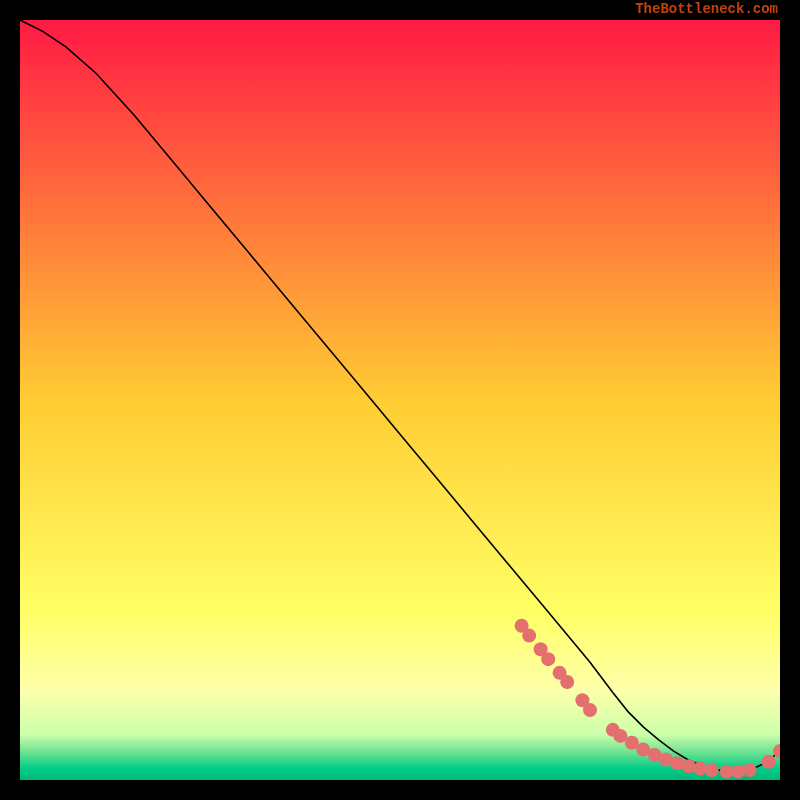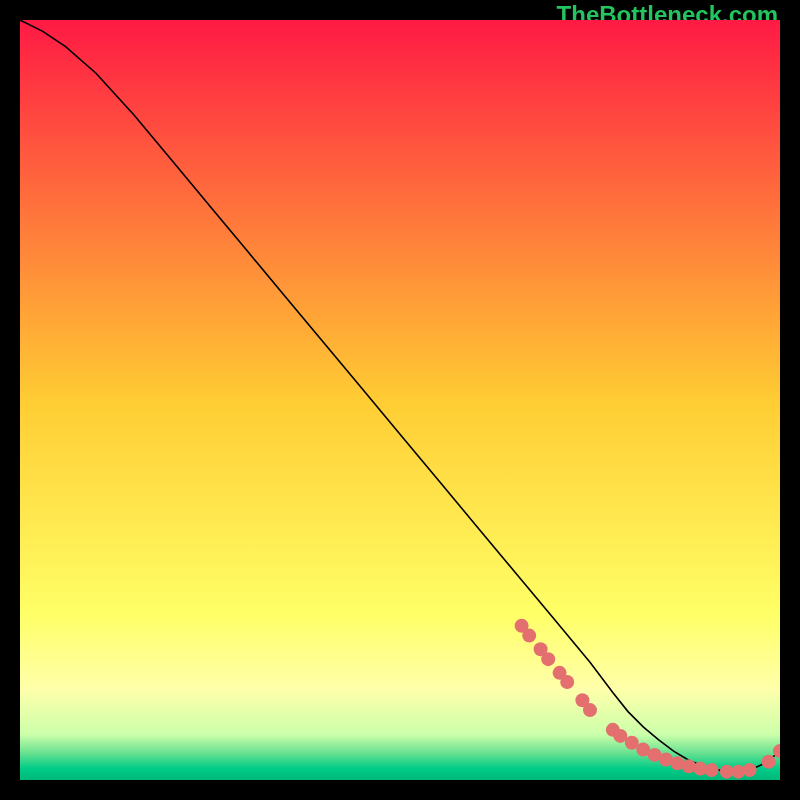--- a/index.html
+++ b/index.html
@@ -1,18 +1,18 @@
 <!DOCTYPE html>
 <html><head>
 <meta charset="utf-8">
 <style>
 html,body{margin:0;padding:0;width:800px;height:800px;background:#000;overflow:hidden}
 .wrap{position:relative;width:800px;height:800px}
 .plot{position:absolute;left:20px;top:20px;width:760px;height:760px}
-.wm{position:absolute;top:1px;right:22px;font-family:Liberation Sans, sans-serif;font-size:24px;font-weight:bold;color:#22c55e}
+.wm{position:absolute;top:1px;right:22px;font-family:Liberation Mono, monospace;font-size:14px;font-weight:bold;color:#c2410c}
 svg{display:block}
 </style>
 </head>
 <body>
 
 <div class="wrap">
   <div class="wm">TheBottleneck.com</div>
   <div class="plot">
     <svg id="svg" width="760" height="760" viewBox="0 0 760 760">
         <defs>

